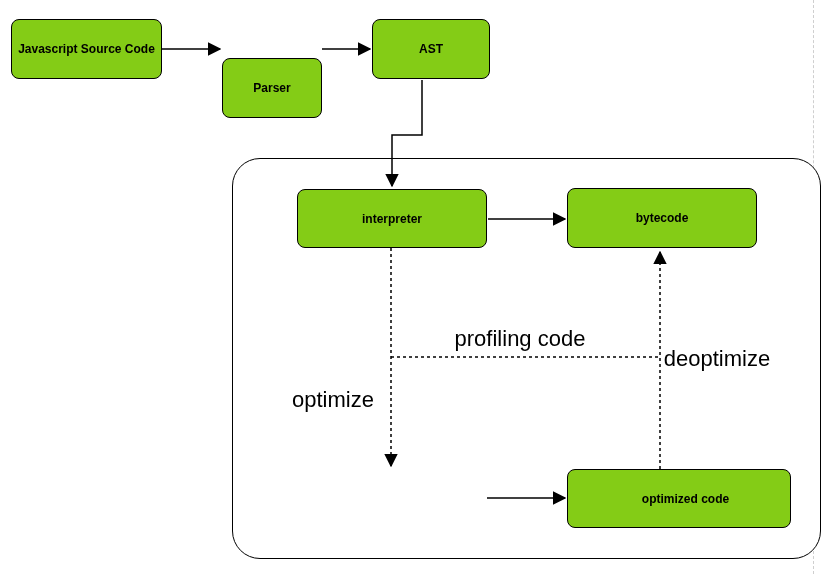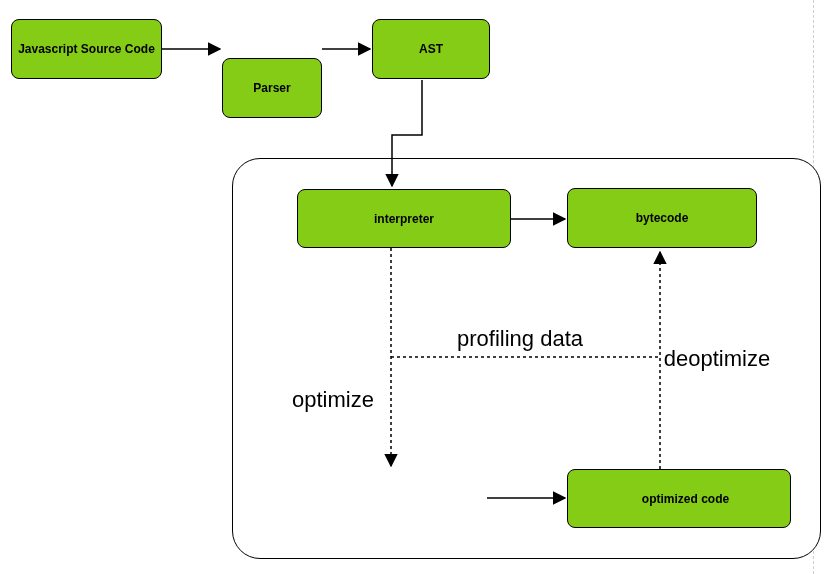--- a/index.html
+++ b/index.html
@@ -42,21 +42,21 @@
     align-items: center;
     justify-content: center;
     text-align: center;
     font-size: 12px;
     font-weight: bold;
     color: #000000;
   }
   #node-js-source          { left: 11px;  top: 19px;  width: 151px; height: 60px; }
   #node-parser             { left: 222px; top: 19px;  width: 100px; height: 60px; margin-top: 39px; }
   #node-ast                { left: 372px; top: 19px;  width: 118px;  height: 60px; }
-  #node-interpreter        { left: 297px; top: 189px; width: 214px; height: 59px; }
+  #node-interpreter        { left: 297px; top: 189px; width: 190px; height: 59px; }
   #node-bytecode           { left: 567px; top: 188px; width: 190px; height: 60px; }
   #node-optimizing-compiler{ left: 297px; top: 469px; width: 190px; height: 59px; }
   #node-optimized-code     { left: 567px; top: 469px; width: 224px; height: 59px; padding-left: 13px; }
   .edge-label {
     position: absolute;
     transform: translate(-50%, -50%);
     font-size: 22px;
     font-weight: normal;
     color: #000000;
     white-space: nowrap;
@@ -112,17 +112,17 @@
     <span>bytecode</span>
   </div>
 
 
   <div class="node" id="node-optimized-code">
     <span>optimized code</span>
   </div>
 
   <div class="edge-label" id="label-optimize">optimize</div>
 
-  <div class="edge-label" id="label-profiling">profiling data</div>
+  <div class="edge-label" id="label-profiling">profiling code</div>
 
   <div class="edge-label" id="label-deoptimize">deoptimize</div>
 
 </div>
 
 </body></html>

